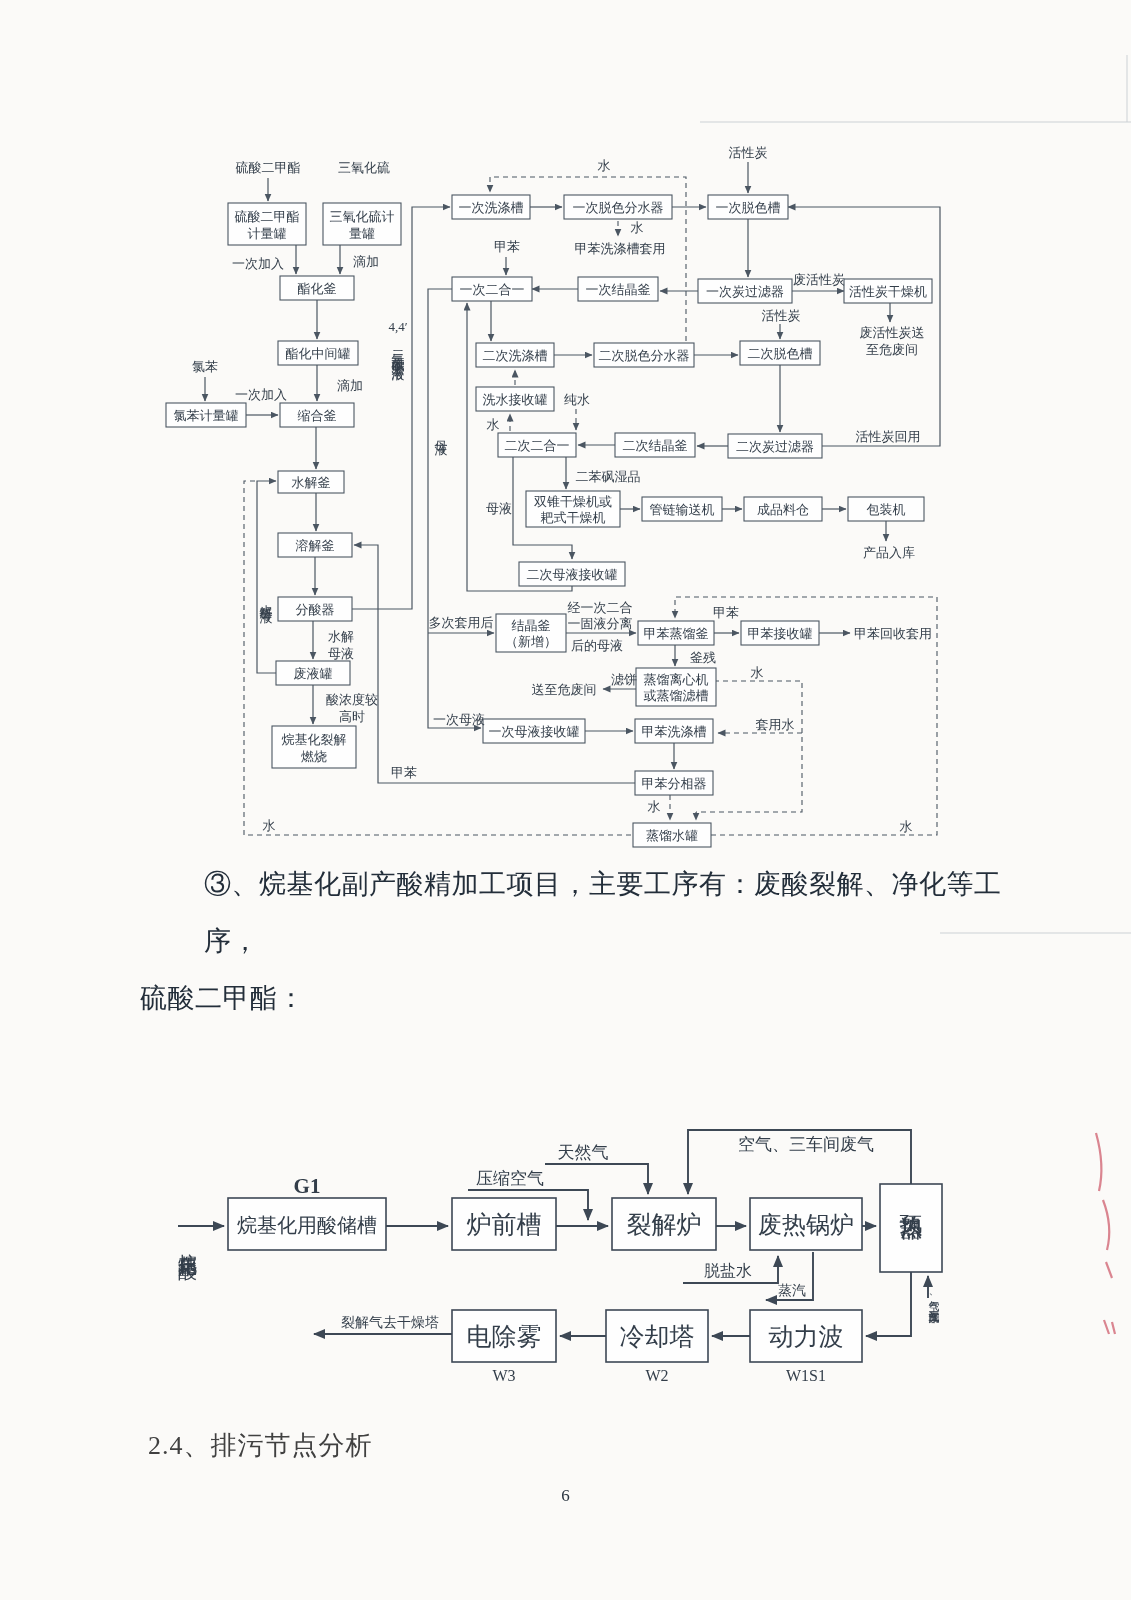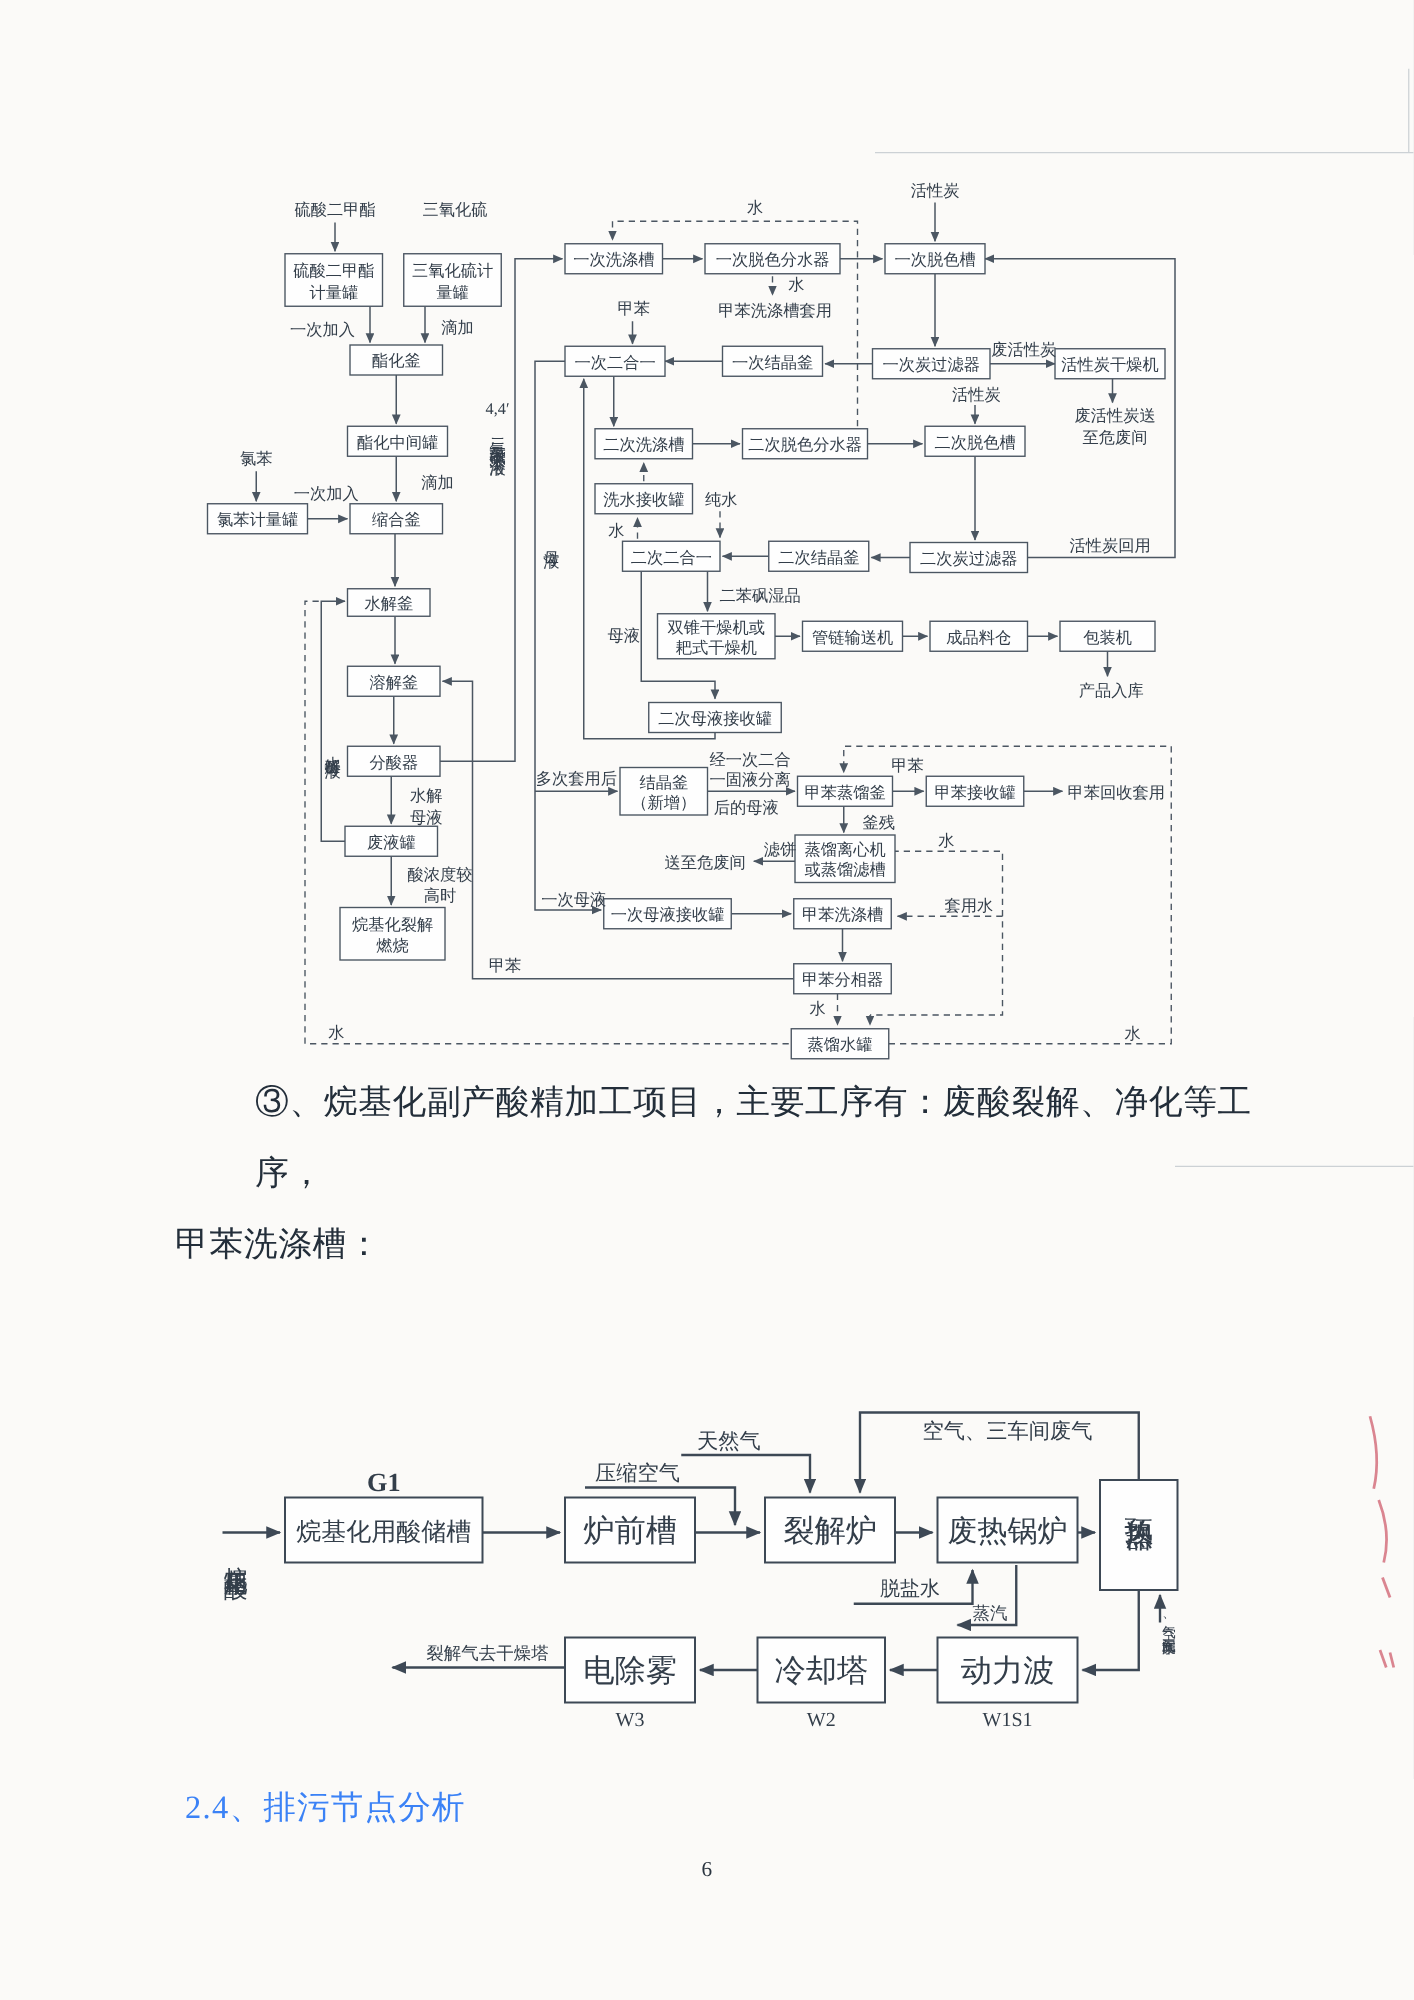--- a/index.html
+++ b/index.html
@@ -9,23 +9,23 @@
   svg text{fill:#333e4a;font-family:"Liberation Serif","DejaVu Serif",serif;}
   .vtext{writing-mode:vertical-rl;text-orientation:upright;letter-spacing:2px;}
   .node rect{fill:#fefefe;stroke:#4b5662;stroke-width:1.1;}
   .bnode rect{fill:#fefefe;stroke:#3d4855;stroke-width:1.6;}
   .edge{fill:none;stroke:#4b5662;stroke-width:1.2;}
   .edged{fill:none;stroke:#4b5662;stroke-width:1.1;stroke-dasharray:5 4;}
   .bedge{fill:none;stroke:#3d4855;stroke-width:1.9;}
   .artifact{stroke:#ccd1d5;stroke-width:1;}
   .redmark{stroke:#d4707e;stroke-width:2.2;fill:none;opacity:.85;}
   .para{position:absolute;left:140px;top:856px;width:870px;font-size:27px;line-height:57px;
-        color:#232e3a;letter-spacing:.5px;font-family:Liberation Mono, monospace;}
+        color:#232e3a;letter-spacing:.5px;}
   .para .indent{padding-left:64px;}
-  .heading{position:absolute;left:148px;top:1428px;font-size:26px;color:#3b82f6;letter-spacing:1px;}
+  .heading{position:absolute;left:148px;top:1428px;font-size:26px;color:#404040;letter-spacing:1px;}
   .pageno{position:absolute;left:0;top:1486px;width:100%;text-align:center;font-size:17px;color:#2a3540;}
 </style>
 </head>
 <body>
 
 <div class="page">
 
 <svg width="1131" height="1600" viewBox="0 0 1131 1600">
 <defs>
   <marker id="mS" markerWidth="9" markerHeight="8" refX="7.5" refY="3.5" orient="auto" markerUnits="userSpaceOnUse">
@@ -391,20 +391,20 @@
   <line class="artifact" x1="940" y1="933" x2="1131" y2="933"></line>
   <path class="redmark" d="M1096,1133 q9,32 3,58"></path>
   <path class="redmark" d="M1103,1200 q10,26 4,50"></path>
   <path class="redmark" d="M1106,1262 l6,16"></path>
   <path class="redmark" d="M1104,1320 l5,14 M1112,1322 l3,12"></path>
 </g>
 </svg>
 
 <div class="para">
   <div class="indent">③、烷基化副产酸精加工项目，主要工序有：废酸裂解、净化等工序，</div>
-  <div>甲苯洗涤槽：</div>
+  <div>硫酸二甲酯：</div>
 </div>
 
 <div class="heading">2.4、排污节点分析</div>
 
 <div class="pageno">6</div>
 
 </div>
 
 </body></html>

